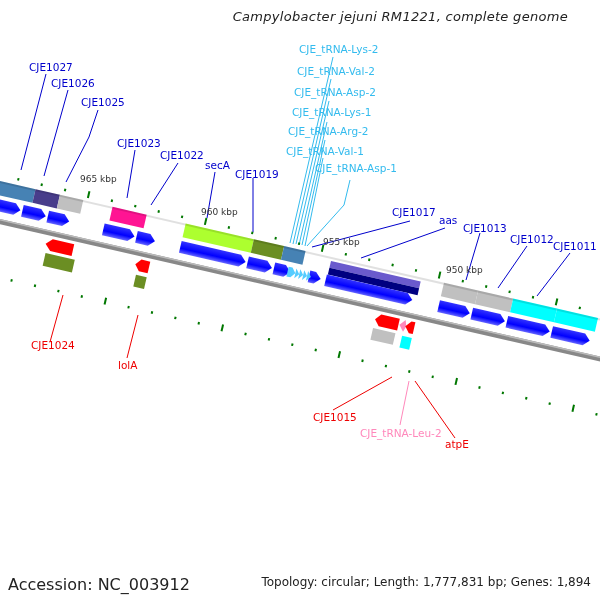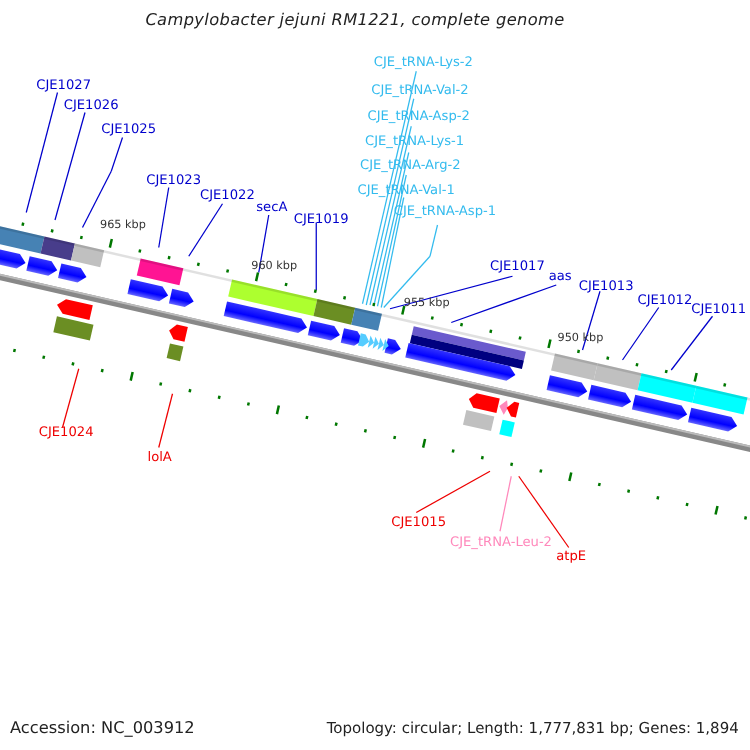--- a/index.html
+++ b/index.html
@@ -1,18 +1,18 @@
 <!DOCTYPE html>
 <html><head>
 <meta charset="utf-8">
 <style>
   html, body { margin:0; padding:0; background:#ffffff; }
   body { width:600px; height:600px; position:relative; overflow:hidden; font-family:"DejaVu Sans", sans-serif; }
-  #title { position:absolute; top:9px; left:0; width:568px; text-align:center; font-style:italic; font-size:13px; color:#222; letter-spacing:0.3px; }
-  #footer-left { position:absolute; left:8px; top:575px; font-size:13px; color:#222; }
+  #title { position:absolute; top:9px; left:0; width:568px; text-align:right; font-style:italic; font-size:13px; color:#222; letter-spacing:0.3px; }
+  #footer-left { position:absolute; left:8px; top:575px; font-size:16px; color:#222; }
   #footer-right { position:absolute; right:9px; top:575px; font-size:12px; color:#222;text-align:center; }
   svg { position:absolute; left:0; top:0; }
   .lbl { font-family:"DejaVu Sans", sans-serif; font-size:10.5px; }
   .kbp { font-family:"DejaVu Sans", sans-serif; font-size:9px; fill:#333; }
 </style>
 </head>
 <body>
 
 <div id="title">Campylobacter jejuni RM1221, complete genome</div>
 

